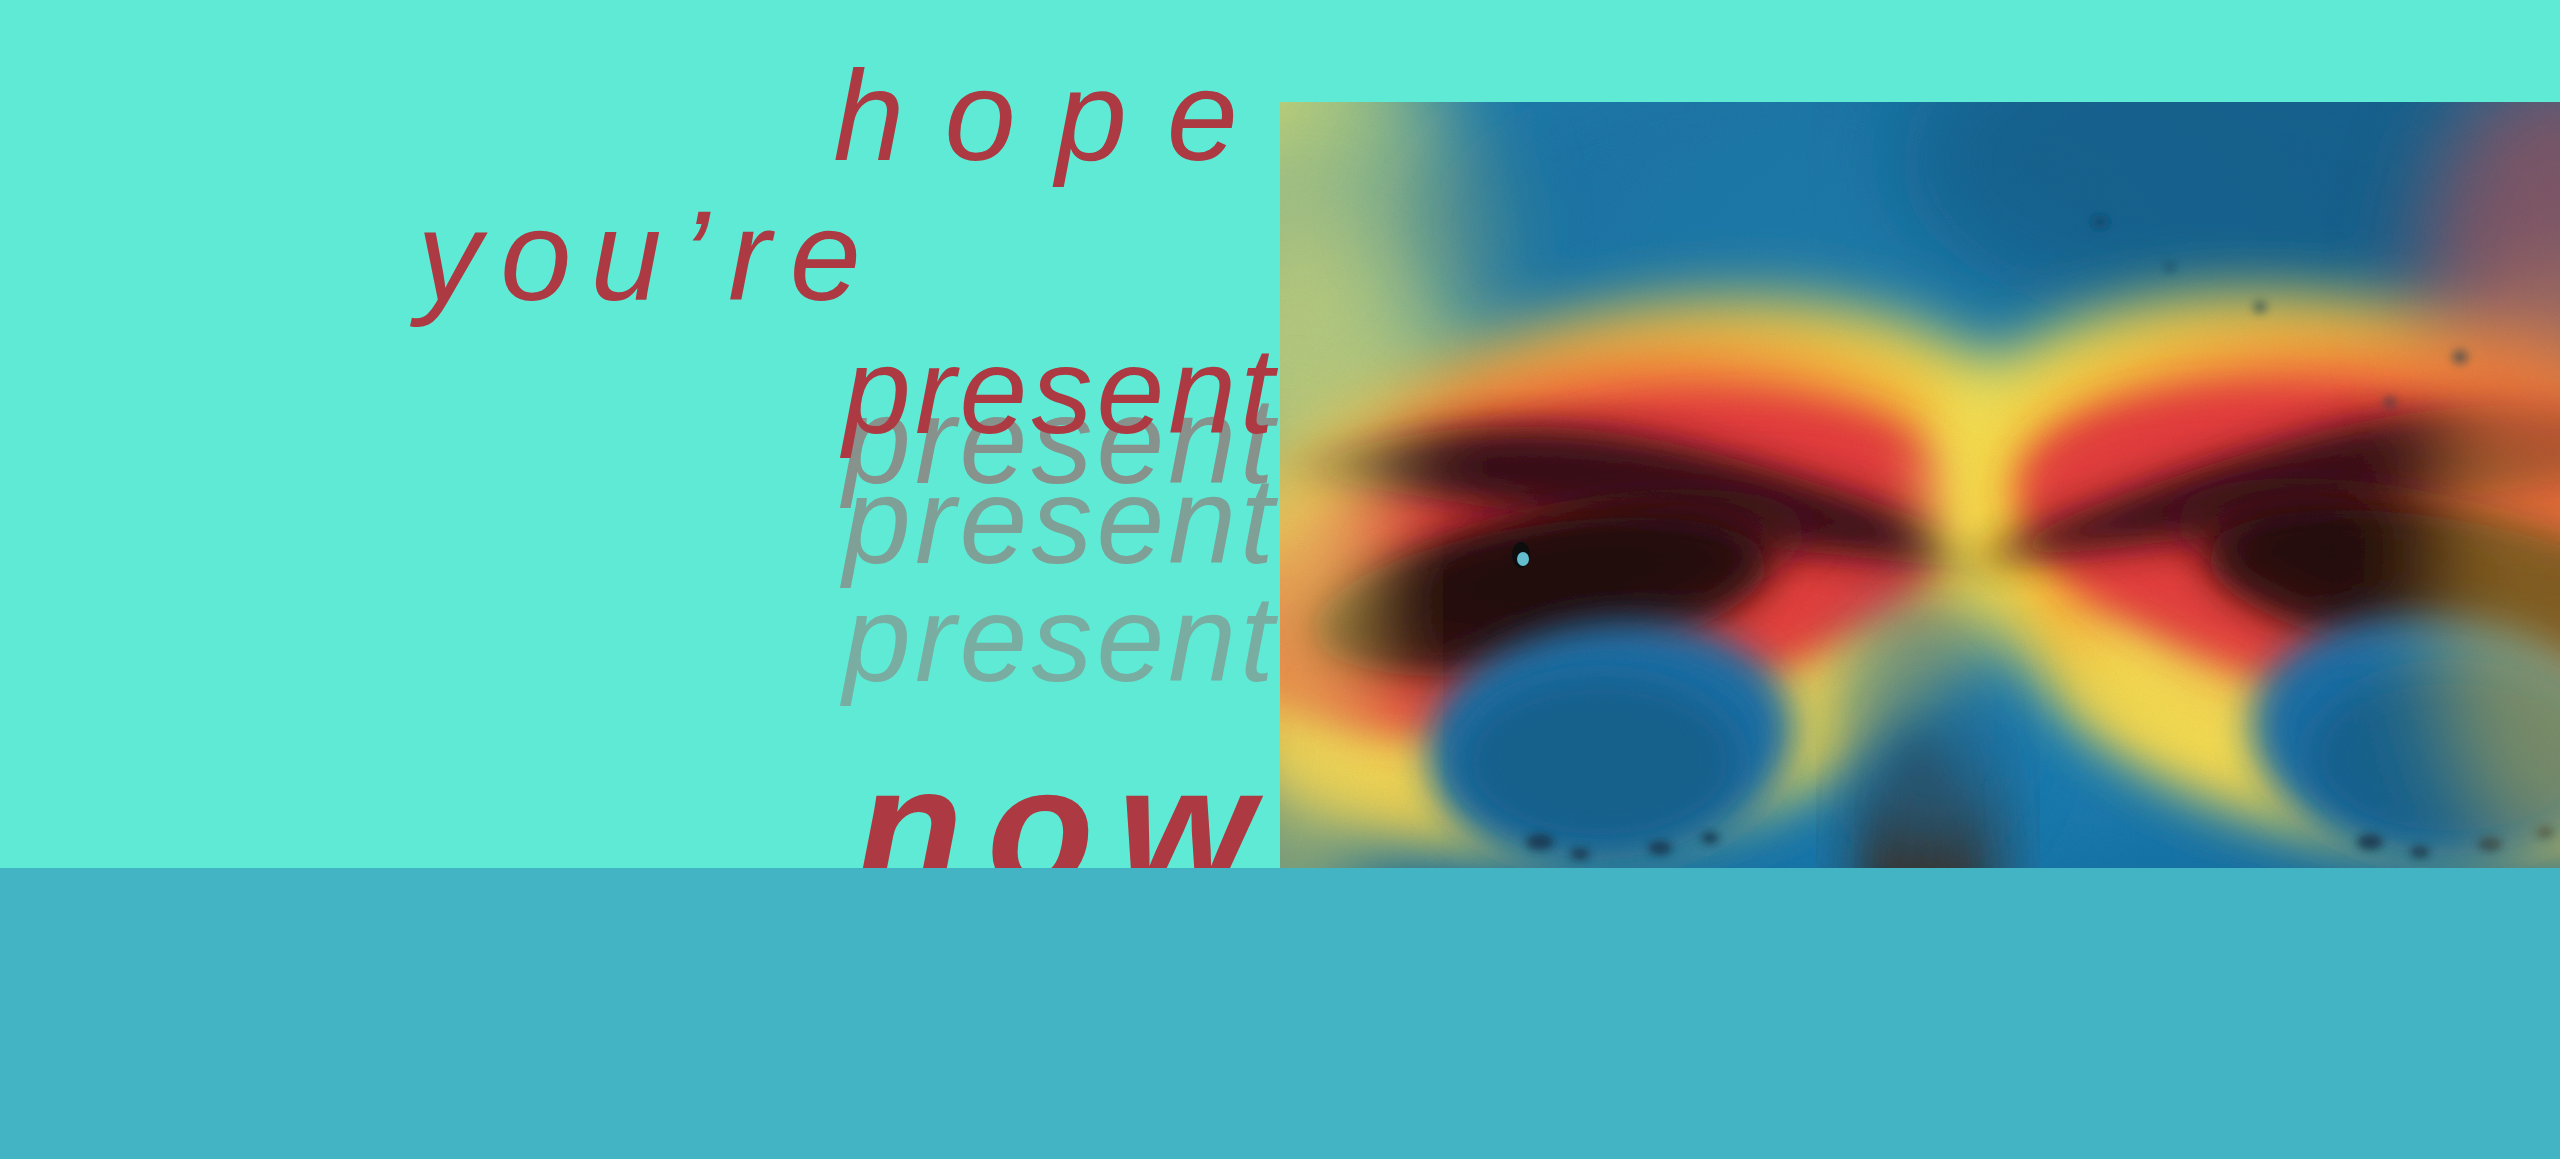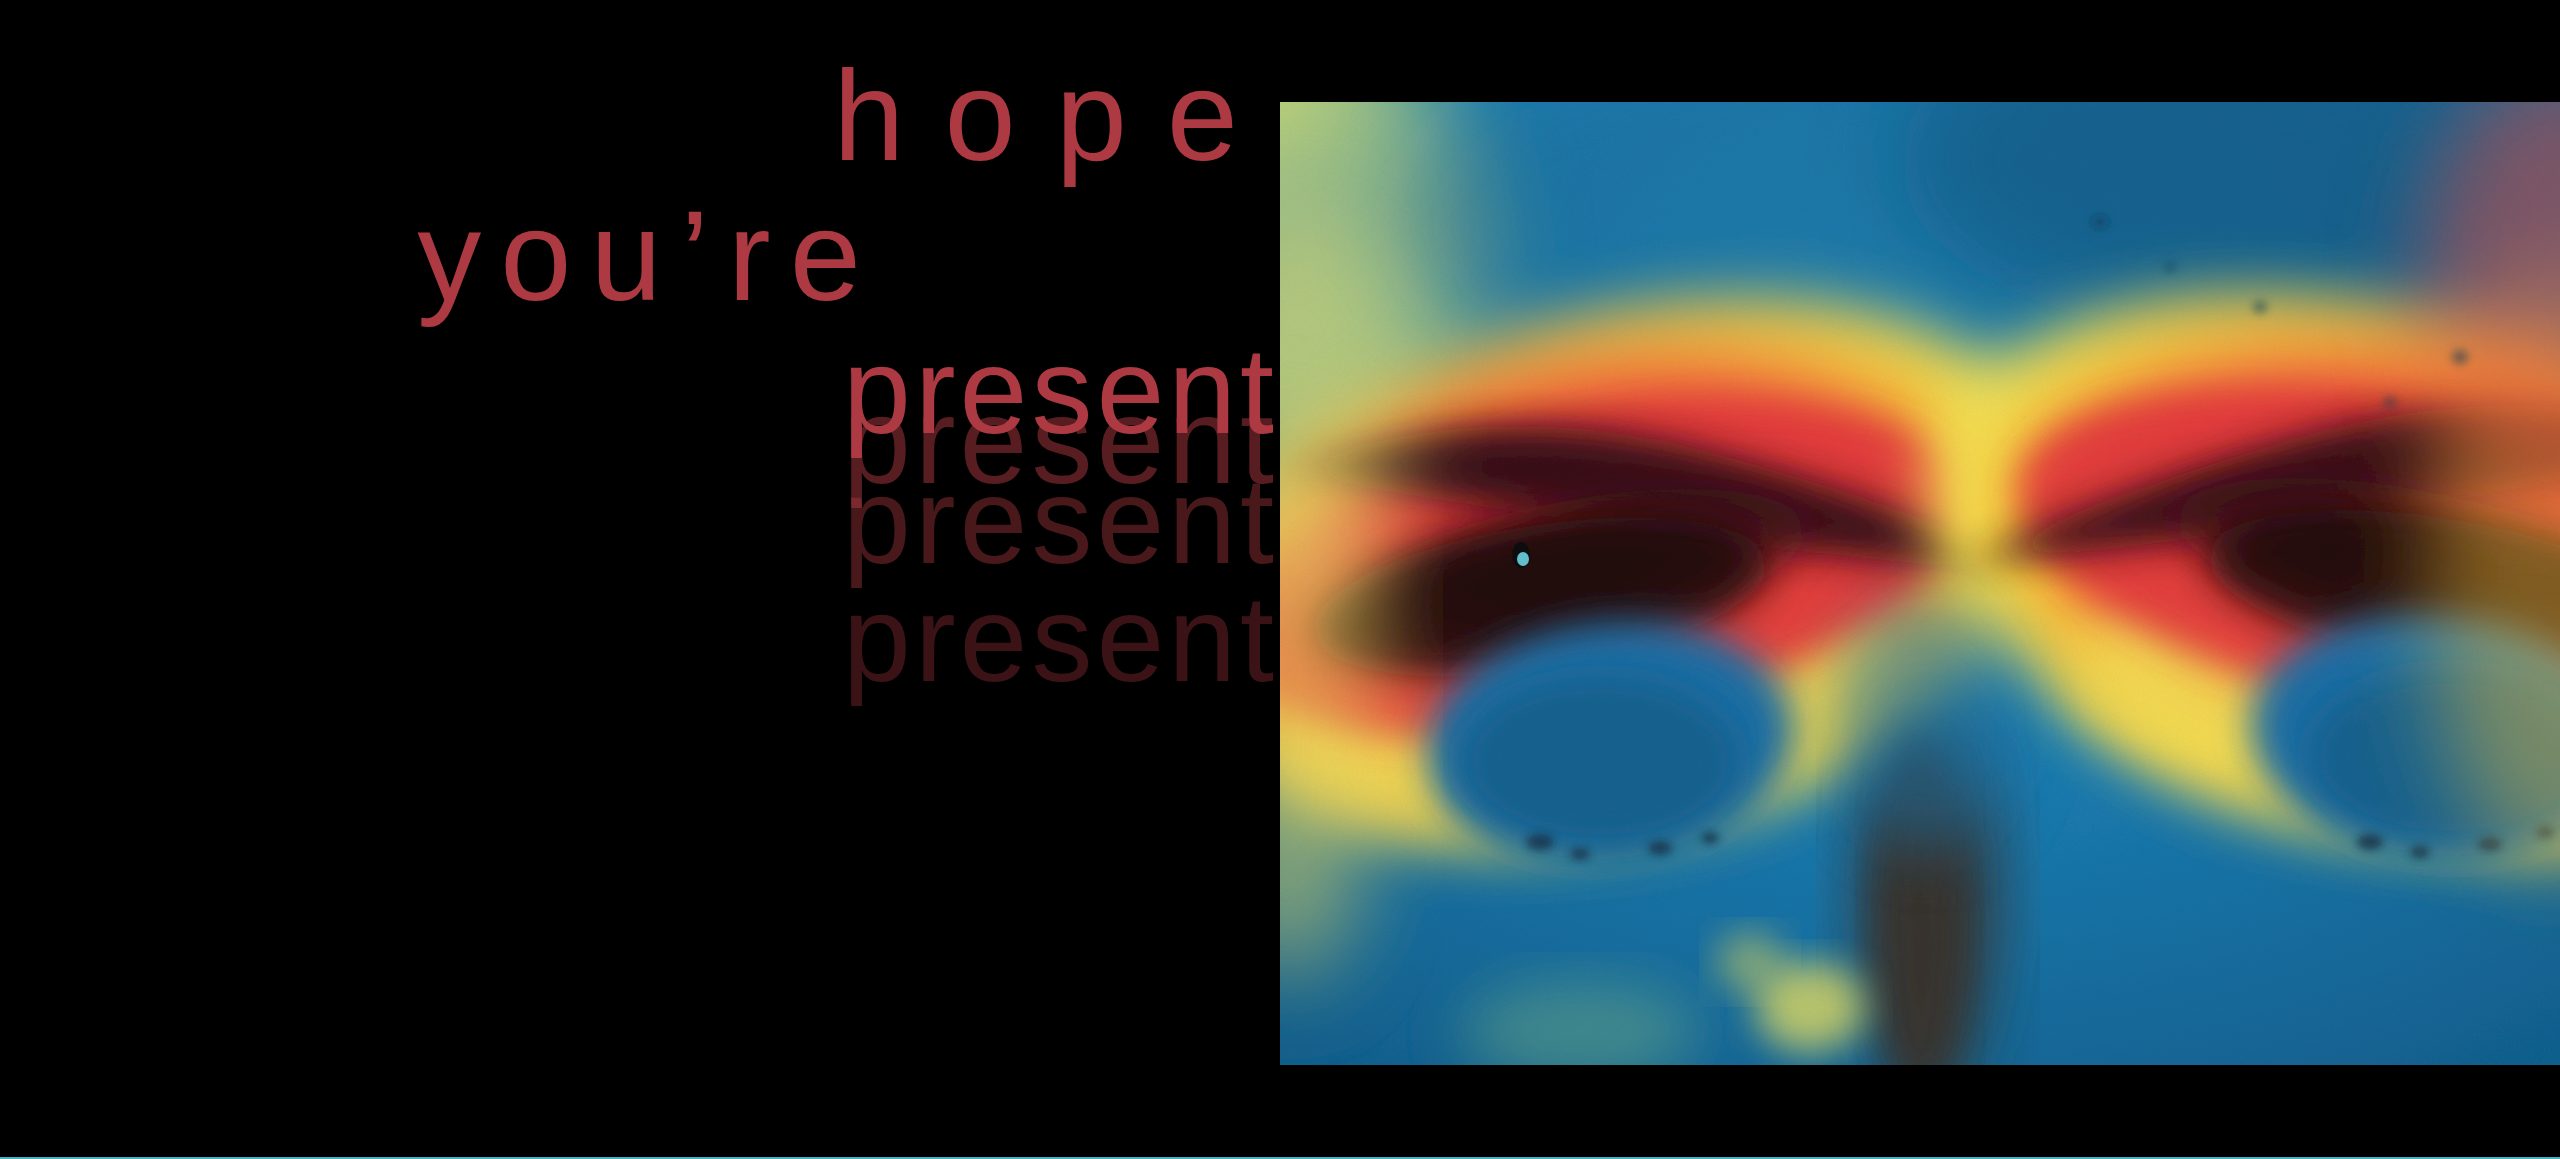--- a/index.html
+++ b/index.html
@@ -74,21 +74,21 @@
     top: 740px;
     font-size: 175px;
     font-weight: 700;
     letter-spacing: 24px;
     text-indent: 24px;
   }
 </style>
 </head>
 <body style="background: rgb(66, 180, 196);">
 
-<div id="stage" style="width: 2560px; height: 1157px; background: #000000;">
+<div id="stage" style="width: 2560px; height: 868px; background: #5eead4; font-style: italic;">
 
   <div id="photo" style="left: 1280px; top: 102px; width: 1280px; height: 963px;">
     <svg viewBox="0 0 1280 963" preserveAspectRatio="none">
       <defs>
 
         <filter id="grain" x="-5%" y="-5%" width="110%" height="110%">
           <feTurbulence type="fractalNoise" baseFrequency="0.9" numOctaves="3" seed="7" result="n"></feTurbulence>
           <feColorMatrix in="n" type="saturate" values="0" result="ng"></feColorMatrix>
           <feComponentTransfer in="ng" result="ng2">
             <feFuncA type="linear" slope="0.16" intercept="0"></feFuncA>
@@ -260,15 +260,16 @@
     </svg>
   </div>
 
   <div id="type">
     <div class="tline l-hope" style="color: rgb(173, 58, 66); opacity: 1; font-weight: 400;">hope</div>
     <div class="tline l-youre" style="color: rgb(173, 58, 66); opacity: 1; font-weight: 400; text-align: center;">you’re</div>
     <div class="tline l-present p4" style="color: rgb(173, 58, 66); opacity: 0.34; font-weight: 400;">present</div>
     <div class="tline l-present p3" style="color: rgb(173, 58, 66); opacity: 0.42; font-weight: 400;">present</div>
     <div class="tline l-present p2" style="color: rgb(173, 58, 66); opacity: 0.5; font-weight: 400;">present</div>
     <div class="tline l-present p1" style="color: rgb(173, 58, 66); opacity: 1; font-weight: 400;">present</div>
+    <div class="tline l-now" style="color: rgb(173, 58, 66); opacity: 1; font-weight: 700;">now</div>
   </div>
 
 </div>
 
 </body></html>

